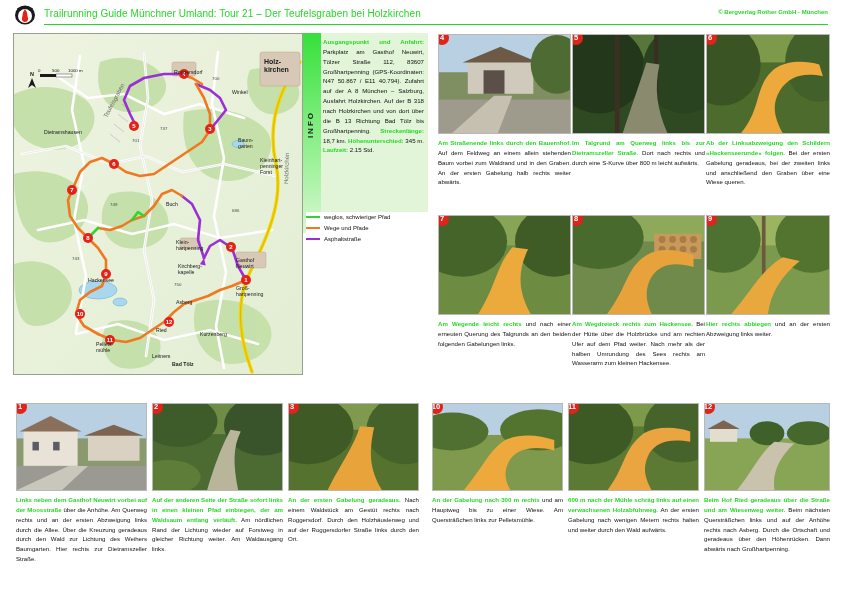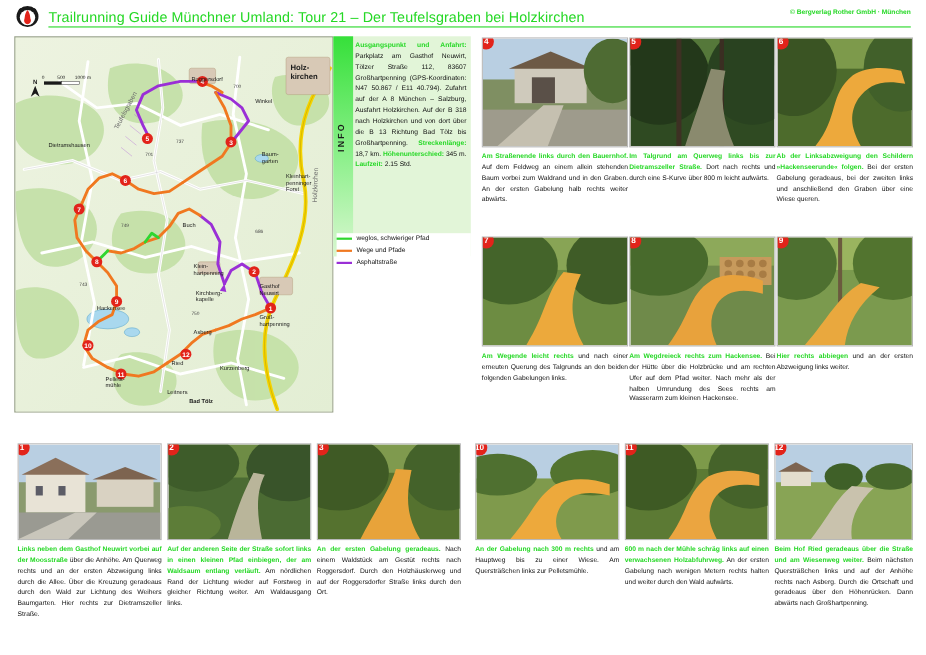--- a/index.html
+++ b/index.html
@@ -14,21 +14,21 @@
 
   
   .header {
     position: absolute; left:0; top:0; width:842px; height:26px;
   }
   .header-logo {
     position:absolute; left:12px; top:3px; width:26px; height:22px;
   }
   .header-title {
     position:absolute; left:44px; top:8px;
-    font-size:13px; color:#25d825; letter-spacing:0.1px;
+    font-size:10px; color:#25d825; letter-spacing:0.1px;
     white-space:nowrap;
   }
   .header-credit {
     position:absolute; right:14px; top:9px;
     font-size:6px; color:#25d825; white-space:nowrap; font-weight:bold;
   }
   .header-rule {
     position:absolute; left:44px; top:24px; width:784px; height:1.4px;
     background:#25d825;
   }

